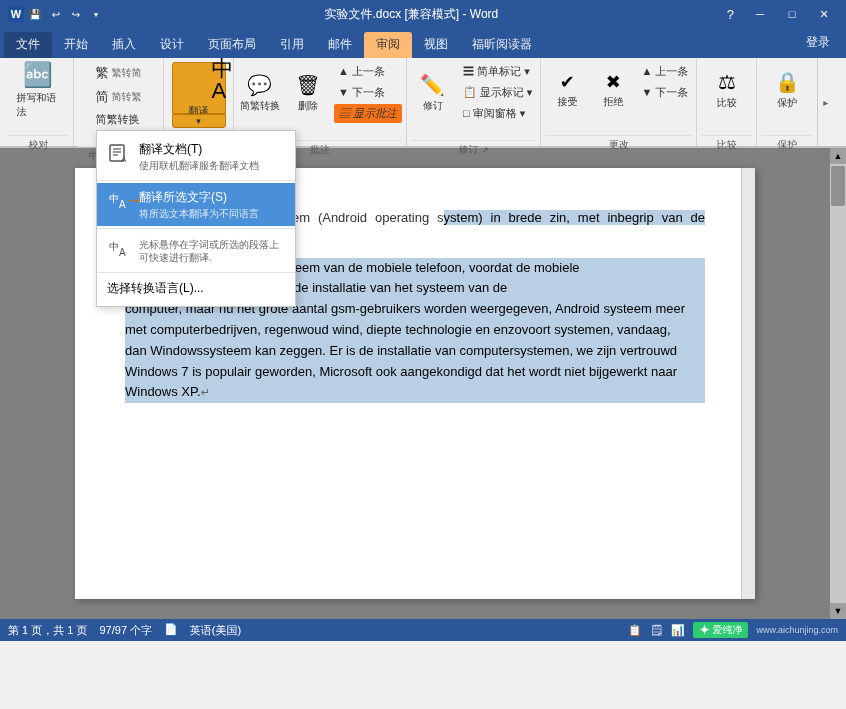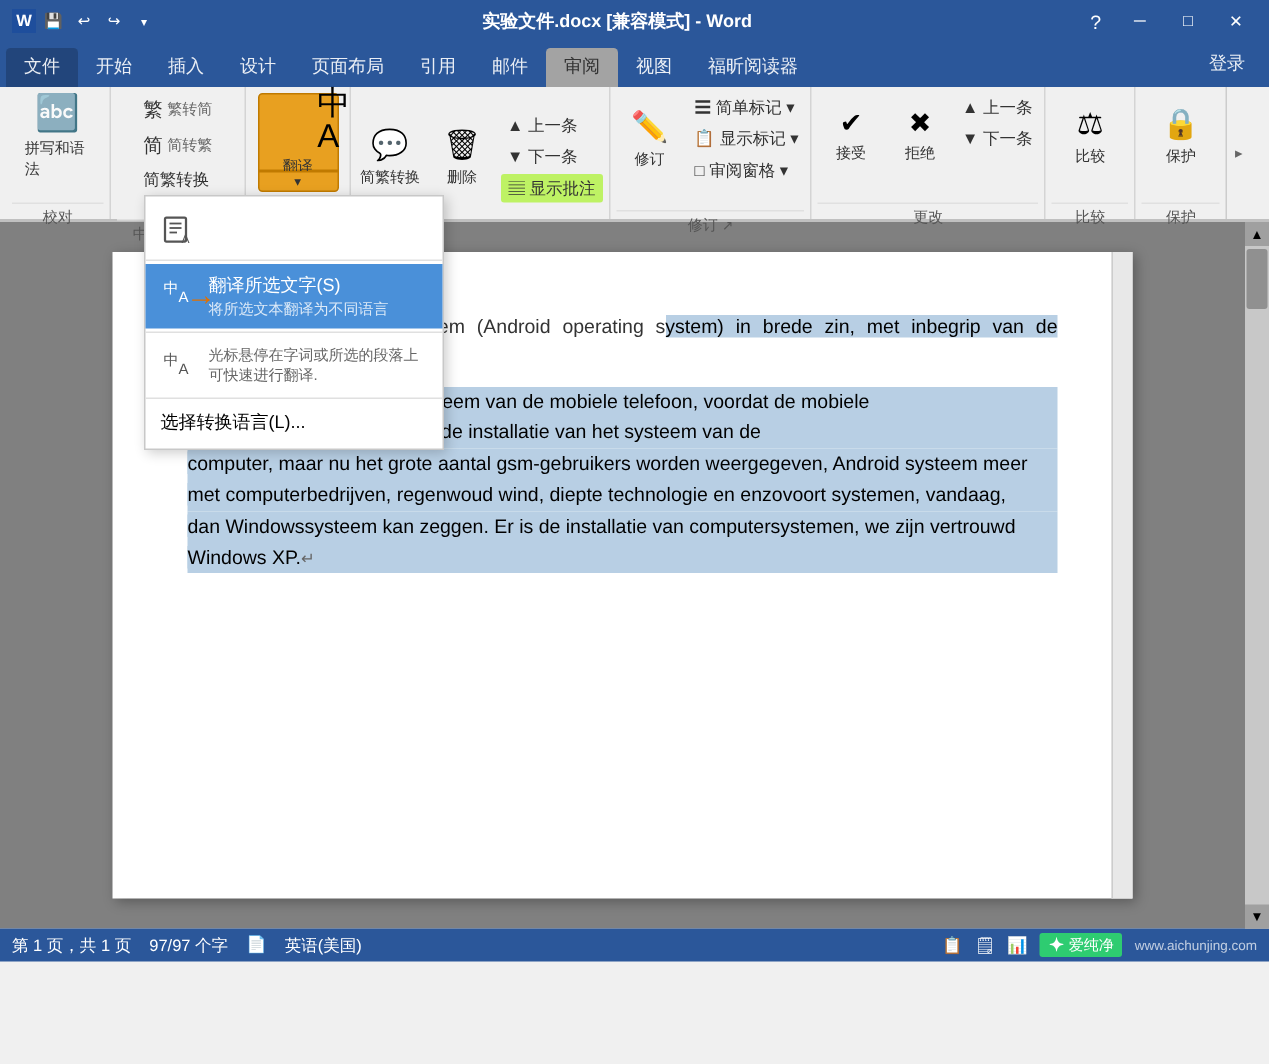--- a/index.html
+++ b/index.html
@@ -10,35 +10,35 @@
       background: #2b579a;
       height: 28px;
       display: flex;
       align-items: center;
       justify-content: space-between;
       padding: 0 8px;
       color: white;
     }
     .title-bar-left { display: flex; align-items: center; gap: 4px; }
     .title-icon { width: 16px; height: 16px; background: #2b579a; border: 1px solid rgba(255,255,255,0.3); display: flex; align-items: center; justify-content: center; font-size: 10px; color: white; cursor: pointer; }
-    .title-text { font-size: 12px; color: white; font-weight: bold; }
+    .title-text { font-size: 12px; color: white; }
     .title-btn { width: 28px; height: 28px; display: flex; align-items: center; justify-content: center; color: white; font-size: 11px; cursor: pointer; }
     .title-qa { color: white; font-size: 13px; cursor: pointer; padding: 0 8px; }
     .ribbon-tab {
       padding: 4px 12px 5px;
       font-size: 12px;
       color: rgba(255,255,255,0.9);
       cursor: pointer;
       border-radius: 3px 3px 0 0;
       height: 26px;
       display: flex;
       align-items: center;
     }
     .ribbon-tab.active {
-      background: #a3a3a3;
+      background: #fdba74;
       color: #333;
     }
 
     .ribbon-btn-sm {
       display: flex;
       align-items: center;
       padding: 2px 4px;
       cursor: pointer;
       border-radius: 2px;
       font-size: 11px;
@@ -289,24 +289,25 @@
           <span>💬</span>
           <span class="lbl">简繁转换</span>
         </div>
         <div class="icon-box-lg" style="font-size:20px; min-width:38px;">
           <span>🗑</span>
           <span class="lbl">删除</span>
         </div>
         <div class="col-btns">
           <div class="ribbon-btn-sm">▲ 上一条</div>
           <div class="ribbon-btn-sm">▼ 下一条</div>
-          <div class="ribbon-btn-sm" style="background:#bef264; padding: 2px 5px; border-radius: 2px;">▤ 显示批注</div>
-        </div>
-      </div>
-    </div>
+          <div class="ribbon-btn-sm" style="background:#f97316; padding: 2px 5px; border-radius: 2px; font-style: italic;">▤ 显示批注</div>
+        </div>
+      </div>
+    </div>
+    <div class="rg-footer">批注</div>
   </div>
 
   <div class="rg" style="min-width:120px;">
     <div class="rg-body">
       <div style="display:flex; gap:4px; align-items:center;">
         <div class="icon-box-lg" style="font-size:20px;">
           <span>✏️</span>
           <span class="lbl">修订</span>
         </div>
         <div class="col-btns">
@@ -378,20 +379,23 @@
         <span style="background:#b8cfe4;"> t erg populair is verwijst naar de installatie van het systeem van de</span>
       </p>
       <p style="margin-bottom:0; text-align:justify; background:#b8cfe4; line-height:1.6;">
         <span style="background:#b8cfe4;">computer, maar nu het grote aantal gsm-gebruikers worden weergegeven, Android systeem meer</span>
       </p>
       <p style="margin-bottom:0; text-align:justify; background:#b8cfe4; line-height:1.6;">
         <span style="background:#b8cfe4;">met computerbedrijven, regenwoud wind, diepte technologie en enzovoort systemen, vandaag,</span>
       </p>
       <p style="margin-bottom:0; text-align:justify; background:#b8cfe4; line-height:1.6;">
         <span style="background:#b8cfe4;">dan Windowssysteem kan zeggen. Er is de installatie van computersystemen, we zijn vertrouwd</span>
+      </p>
+      <p style="margin-bottom:0; text-align:justify; background:#b8cfe4; line-height:1.6;">
+        <span style="background:#b8cfe4;">Windows 7 is populair geworden, Microsoft ook aangekondigd dat het wordt niet bijgewerkt naar</span>
       </p>
       <p style="margin-bottom:12px; text-align:justify; background:#b8cfe4; line-height:1.6;">
         <span style="background:#b8cfe4;">Windows XP.</span><span style="font-size:11px; color:#666;">↵</span>
       </p>
 
     </div>
   </div>
   <div style="width:16px; background:#c8c8c8; display:flex; flex-direction:column;">
     <div style="width:16px; height:16px; background:#a0a0a0; display:flex; align-items:center; justify-content:center; font-size:9px; cursor:pointer;">▲</div>
     <div style="width:14px; height:40px; background:#909090; margin:2px 1px; border-radius:2px; cursor:pointer;"></div>
@@ -405,20 +409,24 @@
   <div class="menu-item">
     <div class="menu-item-icon">
       <svg width="22" height="22" viewBox="0 0 22 22">
         <rect x="2" y="3" width="14" height="16" rx="1" fill="none" stroke="#555" stroke-width="1.5"></rect>
         <line x1="5" y1="7" x2="13" y2="7" stroke="#555" stroke-width="1.2"></line>
         <line x1="5" y1="10" x2="13" y2="10" stroke="#555" stroke-width="1.2"></line>
         <line x1="5" y1="13" x2="10" y2="13" stroke="#555" stroke-width="1.2"></line>
         <text x="13" y="20" font-size="8" fill="#555" font-family="Arial">A</text>
       </svg>
     </div>
+    <div class="menu-item-content">
+      <div class="menu-item-title">翻译文档(T)</div>
+      <div class="menu-item-desc">使用联机翻译服务翻译文档</div>
+    </div>
   </div>
 
   <div class="menu-separator"></div>
 
   <div class="menu-item active">
     <div class="menu-item-icon">
       <svg width="22" height="22" viewBox="0 0 22 22">
         <text x="1" y="12" font-size="10" fill="white" font-family="Arial, sans-serif">中</text>
         <text x="11" y="18" font-size="10" fill="white" font-family="Arial, sans-serif">A</text>
       </svg>

